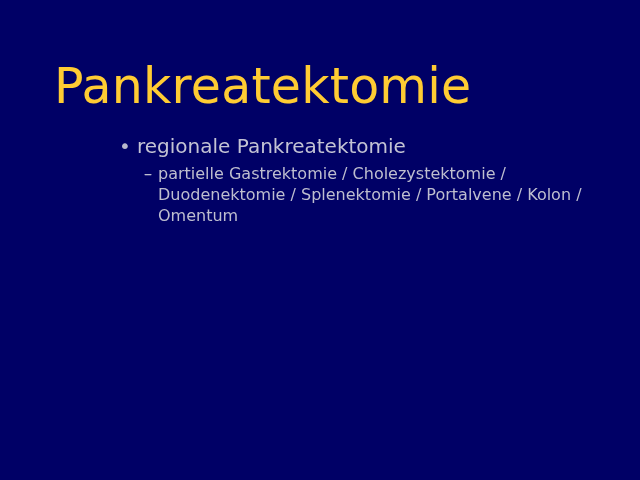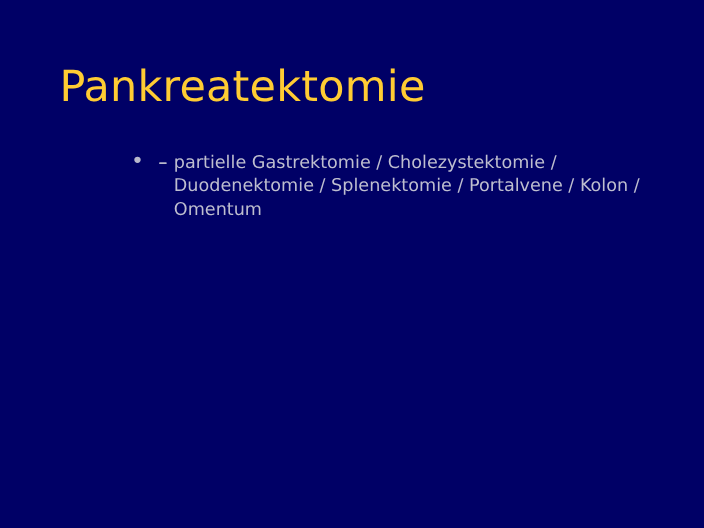--- a/index.html
+++ b/index.html
@@ -16,21 +16,21 @@
     font-family: "DejaVu Sans", sans-serif;
     -webkit-font-smoothing: antialiased;
   }
 
   
   #slide-title {
     position: absolute;
     left: 54px;
     top: 31px;
     width: 540px;
-    font-size: 39px;
+    font-size: 49px;
     line-height: 46px;
     font-weight: 400;
     color: #FFCC33;
     letter-spacing: 0.2px;
     white-space: nowrap;
   }
 
   
   #slide-body {
     position: absolute;
@@ -86,20 +86,21 @@
 <body>
 
 <div id="slide">
 
   <h1 id="slide-title">Pankreatektomie</h1>
 
   <div id="slide-body">
 
     <div class="bullet-l1">
       <span class="marker">•</span>
+      <span class="bullet-text">regionale Pankreatektomie</span>
     </div>
 
     <div class="bullet-l2">
       <span class="marker">–</span>
     </div>
 
     <div class="bullet-l2">
       <span class="marker">–</span>
       <span class="bullet-text">partielle Gastrektomie / Cholezystektomie / Duodenektomie / Splenektomie / Portalvene / Kolon / Omentum</span>
     </div>

